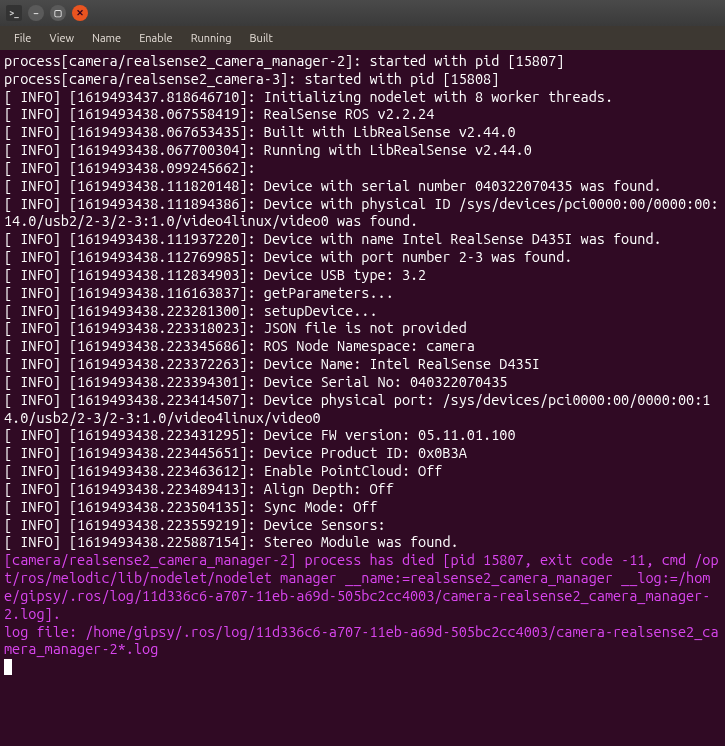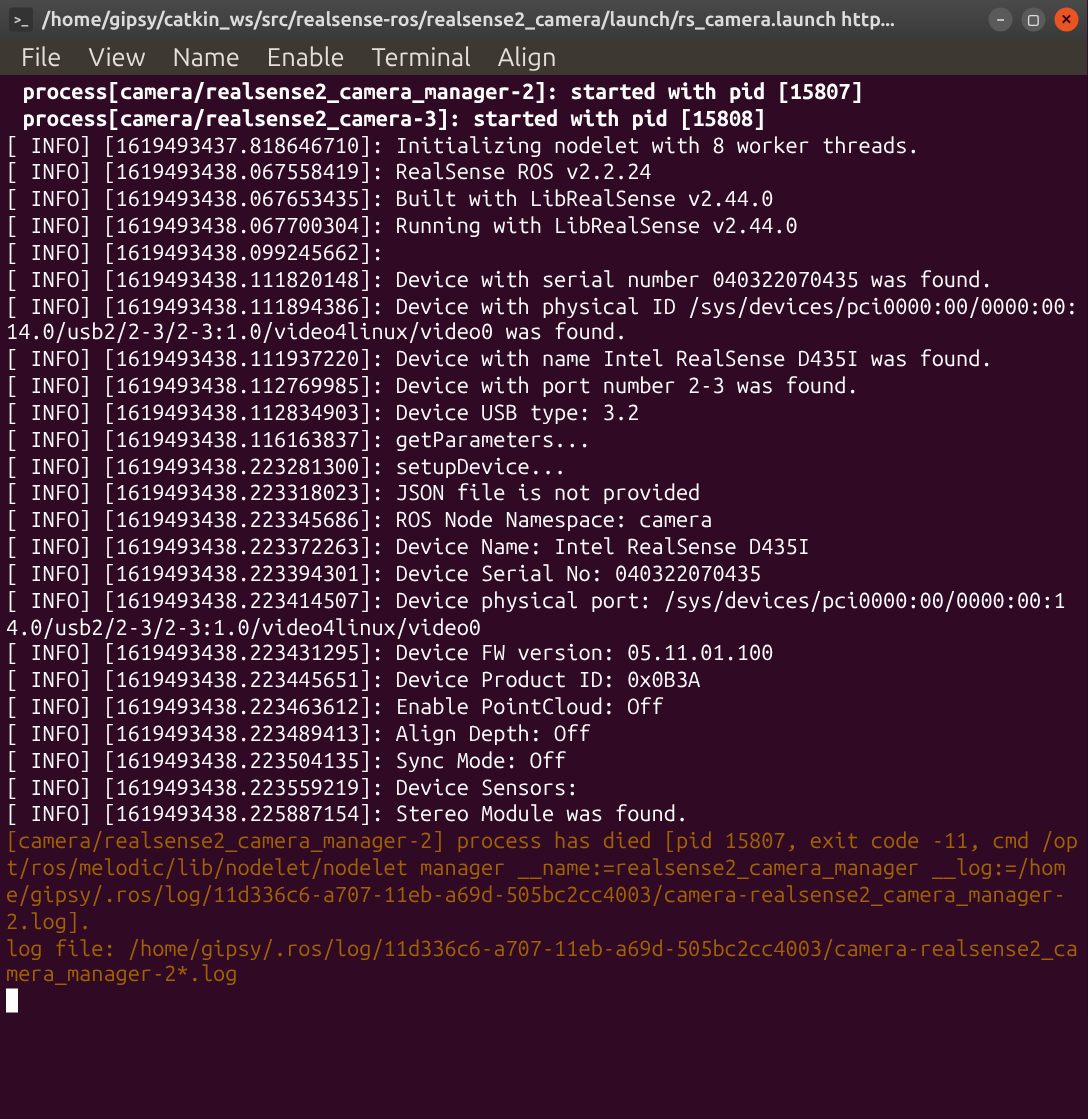--- a/index.html
+++ b/index.html
@@ -63,62 +63,61 @@
     .menubar {
       background: #3d3832;
       height: 24px;
       display: flex;
       align-items: center;
       padding: 0 6px;
       gap: 2px;
     }
     .menu-item {
       color: #e6dfd8;
-      font-size: 17px;
+      font-size: 11px;
       padding: 2px 8px;
       cursor: pointer;
     }
     .terminal {
       background: #300a24;
       color: #ffffff;
       font-family: "Ubuntu Mono", "DejaVu Sans Mono", monospace;
       font-size: 14.5px;
       line-height: 1.23;
       padding: 2px 4px;
       height: calc(746px - 26px - 24px);
       overflow: hidden;
       white-space: pre-wrap;
       word-break: break-all;
     }
     .line { white-space: pre-wrap; }
-    .bold { font-weight: bold; margin-left: 11px; }
-    .red { color: #a16207; }
+    .bold { font-weight: normal; }
+    .red { color: #d946ef; }
     .cursor {
       display: inline-block;
       width: 8px;
       height: 16px;
       background: #ffffff;
       vertical-align: text-bottom;
     }
   </style>
 </head>
 <body>
 
 <div class="titlebar">
   <span class="titlebar-icon">&gt;_</span>
-  <span class="titlebar-title">/home/gipsy/catkin_ws/src/realsense-ros/realsense2_camera/launch/rs_camera.launch http...</span>
   <div class="win-controls">
     <div class="win-btn">–</div>
     <div class="win-btn">▢</div>
     <div class="win-btn close">✕</div>
   </div>
 </div>
 
 <div class="menubar">
   <div class="menu-item">File</div>
   <div class="menu-item">View</div>
   <div class="menu-item">Name</div>
   <div class="menu-item">Enable</div>
-  <div class="menu-item">Terminal</div>
-  <div class="menu-item">Align</div>
+  <div class="menu-item">Running</div>
+  <div class="menu-item">Built</div>
 </div>
 
 <div class="terminal" id="terminal"><div class="line bold">process[camera/realsense2_camera_manager-2]: started with pid [15807]</div><div class="line bold">process[camera/realsense2_camera-3]: started with pid [15808]</div><div class="line ">[ INFO] [1619493437.818646710]: Initializing nodelet with 8 worker threads.</div><div class="line ">[ INFO] [1619493438.067558419]: RealSense ROS v2.2.24</div><div class="line ">[ INFO] [1619493438.067653435]: Built with LibRealSense v2.44.0</div><div class="line ">[ INFO] [1619493438.067700304]: Running with LibRealSense v2.44.0</div><div class="line ">[ INFO] [1619493438.099245662]: </div><div class="line ">[ INFO] [1619493438.111820148]: Device with serial number 040322070435 was found.</div><div class="line "></div><div class="line ">[ INFO] [1619493438.111894386]: Device with physical ID /sys/devices/pci0000:00/0000:00:14.0/usb2/2-3/2-3:1.0/video4linux/video0 was found.</div><div class="line ">[ INFO] [1619493438.111937220]: Device with name Intel RealSense D435I was found.</div><div class="line ">[ INFO] [1619493438.112769985]: Device with port number 2-3 was found.</div><div class="line ">[ INFO] [1619493438.112834903]: Device USB type: 3.2</div><div class="line ">[ INFO] [1619493438.116163837]: getParameters...</div><div class="line ">[ INFO] [1619493438.223281300]: setupDevice...</div><div class="line ">[ INFO] [1619493438.223318023]: JSON file is not provided</div><div class="line ">[ INFO] [1619493438.223345686]: ROS Node Namespace: camera</div><div class="line ">[ INFO] [1619493438.223372263]: Device Name: Intel RealSense D435I</div><div class="line ">[ INFO] [1619493438.223394301]: Device Serial No: 040322070435</div><div class="line ">[ INFO] [1619493438.223414507]: Device physical port: /sys/devices/pci0000:00/0000:00:14.0/usb2/2-3/2-3:1.0/video4linux/video0</div><div class="line ">[ INFO] [1619493438.223431295]: Device FW version: 05.11.01.100</div><div class="line ">[ INFO] [1619493438.223445651]: Device Product ID: 0x0B3A</div><div class="line ">[ INFO] [1619493438.223463612]: Enable PointCloud: Off</div><div class="line ">[ INFO] [1619493438.223489413]: Align Depth: Off</div><div class="line ">[ INFO] [1619493438.223504135]: Sync Mode: Off</div><div class="line ">[ INFO] [1619493438.223559219]: Device Sensors: </div><div class="line ">[ INFO] [1619493438.225887154]: Stereo Module was found.</div><div class="line red">[camera/realsense2_camera_manager-2] process has died [pid 15807, exit code -11, cmd /opt/ros/melodic/lib/nodelet/nodelet manager __name:=realsense2_camera_manager __log:=/home/gipsy/.ros/log/11d336c6-a707-11eb-a69d-505bc2cc4003/camera-realsense2_camera_manager-2.log].</div><div class="line red">log file: /home/gipsy/.ros/log/11d336c6-a707-11eb-a69d-505bc2cc4003/camera-realsense2_camera_manager-2*.log</div><div><span class="cursor"></span></div></div>
 
 </body></html>

